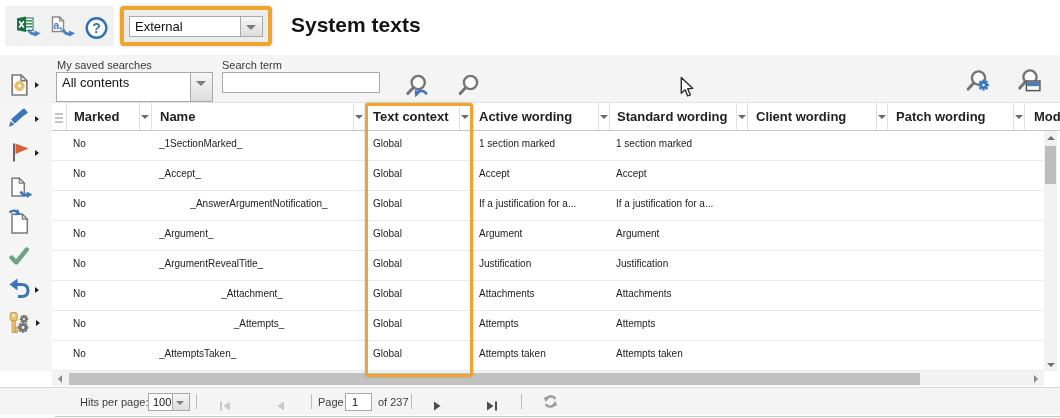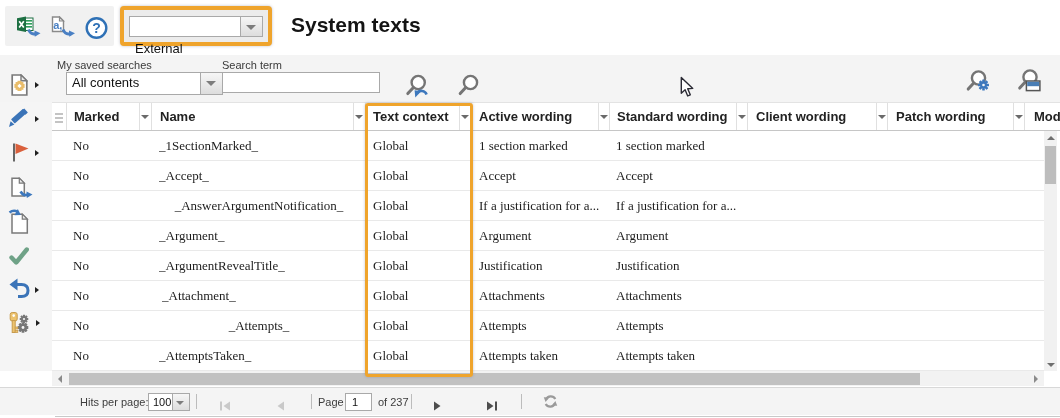--- a/index.html
+++ b/index.html
@@ -11,21 +11,21 @@
   .selbtn{position:absolute;top:0;bottom:0;right:0;background:linear-gradient(#f6f6f6,#dddddd);
           border-left:1px solid #a9a9a9;}
   .tri-dn{position:absolute;width:0;height:0;border-left:5px solid transparent;
           border-right:5px solid transparent;border-top:5px solid #7c7c7c;}
   .hdrtxt{position:absolute;font-size:13px;font-weight:bold;color:#222222;top:6px;white-space:nowrap;}
   .hdrsep{position:absolute;top:0;width:1px;height:27px;background:#e0e0e0;}
   .hdrtri{position:absolute;top:12px;width:0;height:0;border-left:4.2px solid transparent;
           border-right:4.2px solid transparent;border-top:4.8px solid #6a6a6a;}
   .row{position:absolute;left:0;width:992px;height:30px;background:#ffffff;
        border-bottom:1px solid #e9e9e9;box-sizing:border-box;}
-  .cell{position:absolute;top:7px;font-size:13px;color:#1c1c1c;white-space:nowrap;font-family:Liberation Serif, serif;}
+  .cell{position:absolute;top:7px;font-size:10px;color:#1c1c1c;white-space:nowrap;}
   .psep{position:absolute;top:394px;width:1px;height:15px;background:#bcbcbc;}
   .ptxt{position:absolute;font-size:11px;color:#3d3d3d;top:396px;white-space:nowrap;}
   .sbarrow{position:absolute;width:0;height:0;border-top:3.5px solid transparent;
            border-bottom:3.5px solid transparent;border-left:4.5px solid #1f1f1f;}
 </style>
 </head>
 <body>
 
 <div class="abs" style="left:5px;top:6px;width:109px;height:40px;background:#f1f1f1;border-radius:2px;"></div>
 <div class="abs" style="left:16px;top:16px;width:25px;height:23px;">
@@ -49,34 +49,34 @@
 </svg></div>
 <div class="abs" style="left:85px;top:16px;width:24px;height:24px;">
 <svg width="24" height="24" viewBox="0 0 24 24">
   <circle cx="11.5" cy="12" r="9.8" fill="#ffffff" stroke="#2f71b6" stroke-width="2.4"></circle>
   <text x="11.5" y="17" font-size="14" font-weight="bold" fill="#2f71b6" text-anchor="middle" font-family="Liberation Sans,sans-serif">?</text>
 </svg></div>
 
 <div class="abs" style="left:120px;top:6px;width:152px;height:40px;border:4.5px solid #efa42c;
      border-radius:4px;box-sizing:border-box;background:#ececec;z-index:5;box-shadow:0 0 3px rgba(110,110,130,0.45);"></div>
 <div class="abs selbox" style="left:129px;top:16px;width:134px;height:21px;z-index:6;">
-  <span style="position:absolute;left:5px;top:2px;font-size:13px;color:#111;margin-top:22px;">External</span>
+  <span style="position:absolute;left:5px;top:2px;font-size:13px;color:#111;">External</span>
   <div class="selbtn" style="width:21px;">
       <div class="tri-dn" style="left:5px;top:8px;"></div>
     </div>
 </div>
 
 <div class="abs" style="left:291px;top:13px;font-size:21px;font-weight:bold;color:#141414;">System texts</div>
 
 <div class="abs" style="left:0;top:55px;width:1060px;height:47px;background:#f4f4f4;"></div>
 
 <div class="abs" style="left:0;top:102px;width:52px;height:269px;background:#f5f5f5;"></div>
 
 <div class="abs lbl" style="left:57px;top:59px;">My saved searches</div>
-<div class="abs selbox" style="left:66px;top:72px;width:157px;height:23px;">
+<div class="abs selbox" style="left:56px;top:72px;width:157px;height:30px;">
   <span style="position:absolute;left:5px;top:2px;font-size:13px;color:#111;">All contents</span>
   <div class="selbtn" style="width:21px;">
       <div class="tri-dn" style="left:5px;top:8px;"></div>
     </div>
 </div>
 <div class="abs lbl" style="left:222px;top:59px;">Search term</div>
 <div class="abs selbox" style="left:222px;top:72px;width:158px;height:21px;"></div>
 
 <div class="abs" style="left:403px;top:69px;width:30px;height:32px;">
 <svg width="30" height="32" viewBox="0 0 30 32">
@@ -261,21 +261,21 @@
     </div>
     <div class="row" style="top:120px;">
       <div class="cell" style="left:21px;width:80px;overflow:hidden;">No</div>
       <div class="cell" style="left:107px;width:200px;overflow:hidden;">_ArgumentRevealTitle_</div>
       <div class="cell" style="left:321px;width:88px;overflow:hidden;">Global</div>
       <div class="cell" style="left:427px;width:126px;overflow:hidden;">Justification</div>
       <div class="cell" style="left:564px;width:150px;overflow:hidden;">Justification</div>
     </div>
     <div class="row" style="top:150px;">
       <div class="cell" style="left:21px;width:80px;overflow:hidden;">No</div>
-      <div class="cell" style="left:110px;width:200px;overflow:hidden;">_Attachment_</div>
+      <div class="cell" style="left:100px;width:200px;overflow:hidden;text-align:center;">_Attachment_</div>
       <div class="cell" style="left:321px;width:88px;overflow:hidden;">Global</div>
       <div class="cell" style="left:427px;width:126px;overflow:hidden;">Attachments</div>
       <div class="cell" style="left:564px;width:150px;overflow:hidden;">Attachments</div>
     </div>
     <div class="row" style="top:180px;">
       <div class="cell" style="left:21px;width:80px;overflow:hidden;">No</div>
       <div class="cell" style="left:107px;width:200px;overflow:hidden;text-align:center;">_Attempts_</div>
       <div class="cell" style="left:321px;width:88px;overflow:hidden;">Global</div>
       <div class="cell" style="left:427px;width:126px;overflow:hidden;">Attempts</div>
       <div class="cell" style="left:564px;width:150px;overflow:hidden;">Attempts</div>

